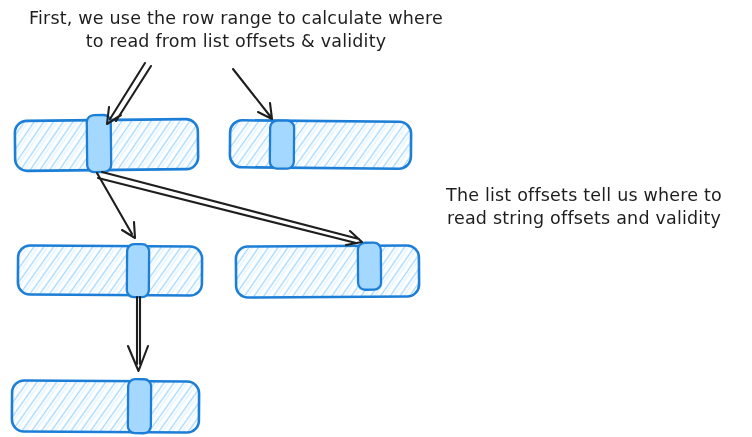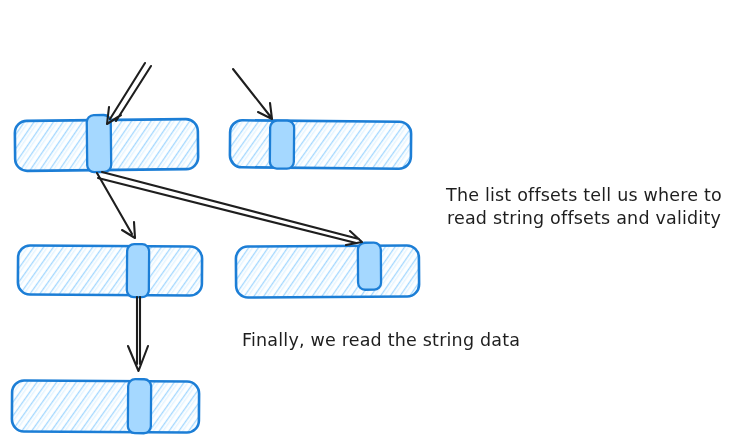--- a/index.html
+++ b/index.html
@@ -89,17 +89,18 @@
       <rect class="seg" x="128" y="379" width="23" height="54" rx="7"></rect>
     </g>
 
     <path class="arrow" d="M145,63 L110,119 M151,66 L116,121 M121,115 L107,124 M109,107 L107,124"></path>
     <path class="arrow" d="M233,69 L270,116 M270,103 L272,119 L258,112"></path>
     <path class="arrow" d="M97,173 L132,234 M134,222 L135,238 L122,230"></path>
     <path class="arrow" d="M102,172 L359,239 M98,178 L356,243 M350,231 L362,242 L346,245"></path>
     <path class="arrow" d="M137,297 L137,364 M140,297 L140,364 M128,346 L138.5,371 M148,346 L138.5,371"></path>
   </svg>
 
+  <div class="note note-step1">First, we use the row range to calculate where
+to read from list offsets &amp; validity</div>
   <div class="note note-step2">The list offsets tell us where to
 read string offsets and validity</div>
-  <div class="note note-step3">Finally, we read the string data</div>
 
 </div>
 
 </body></html>

